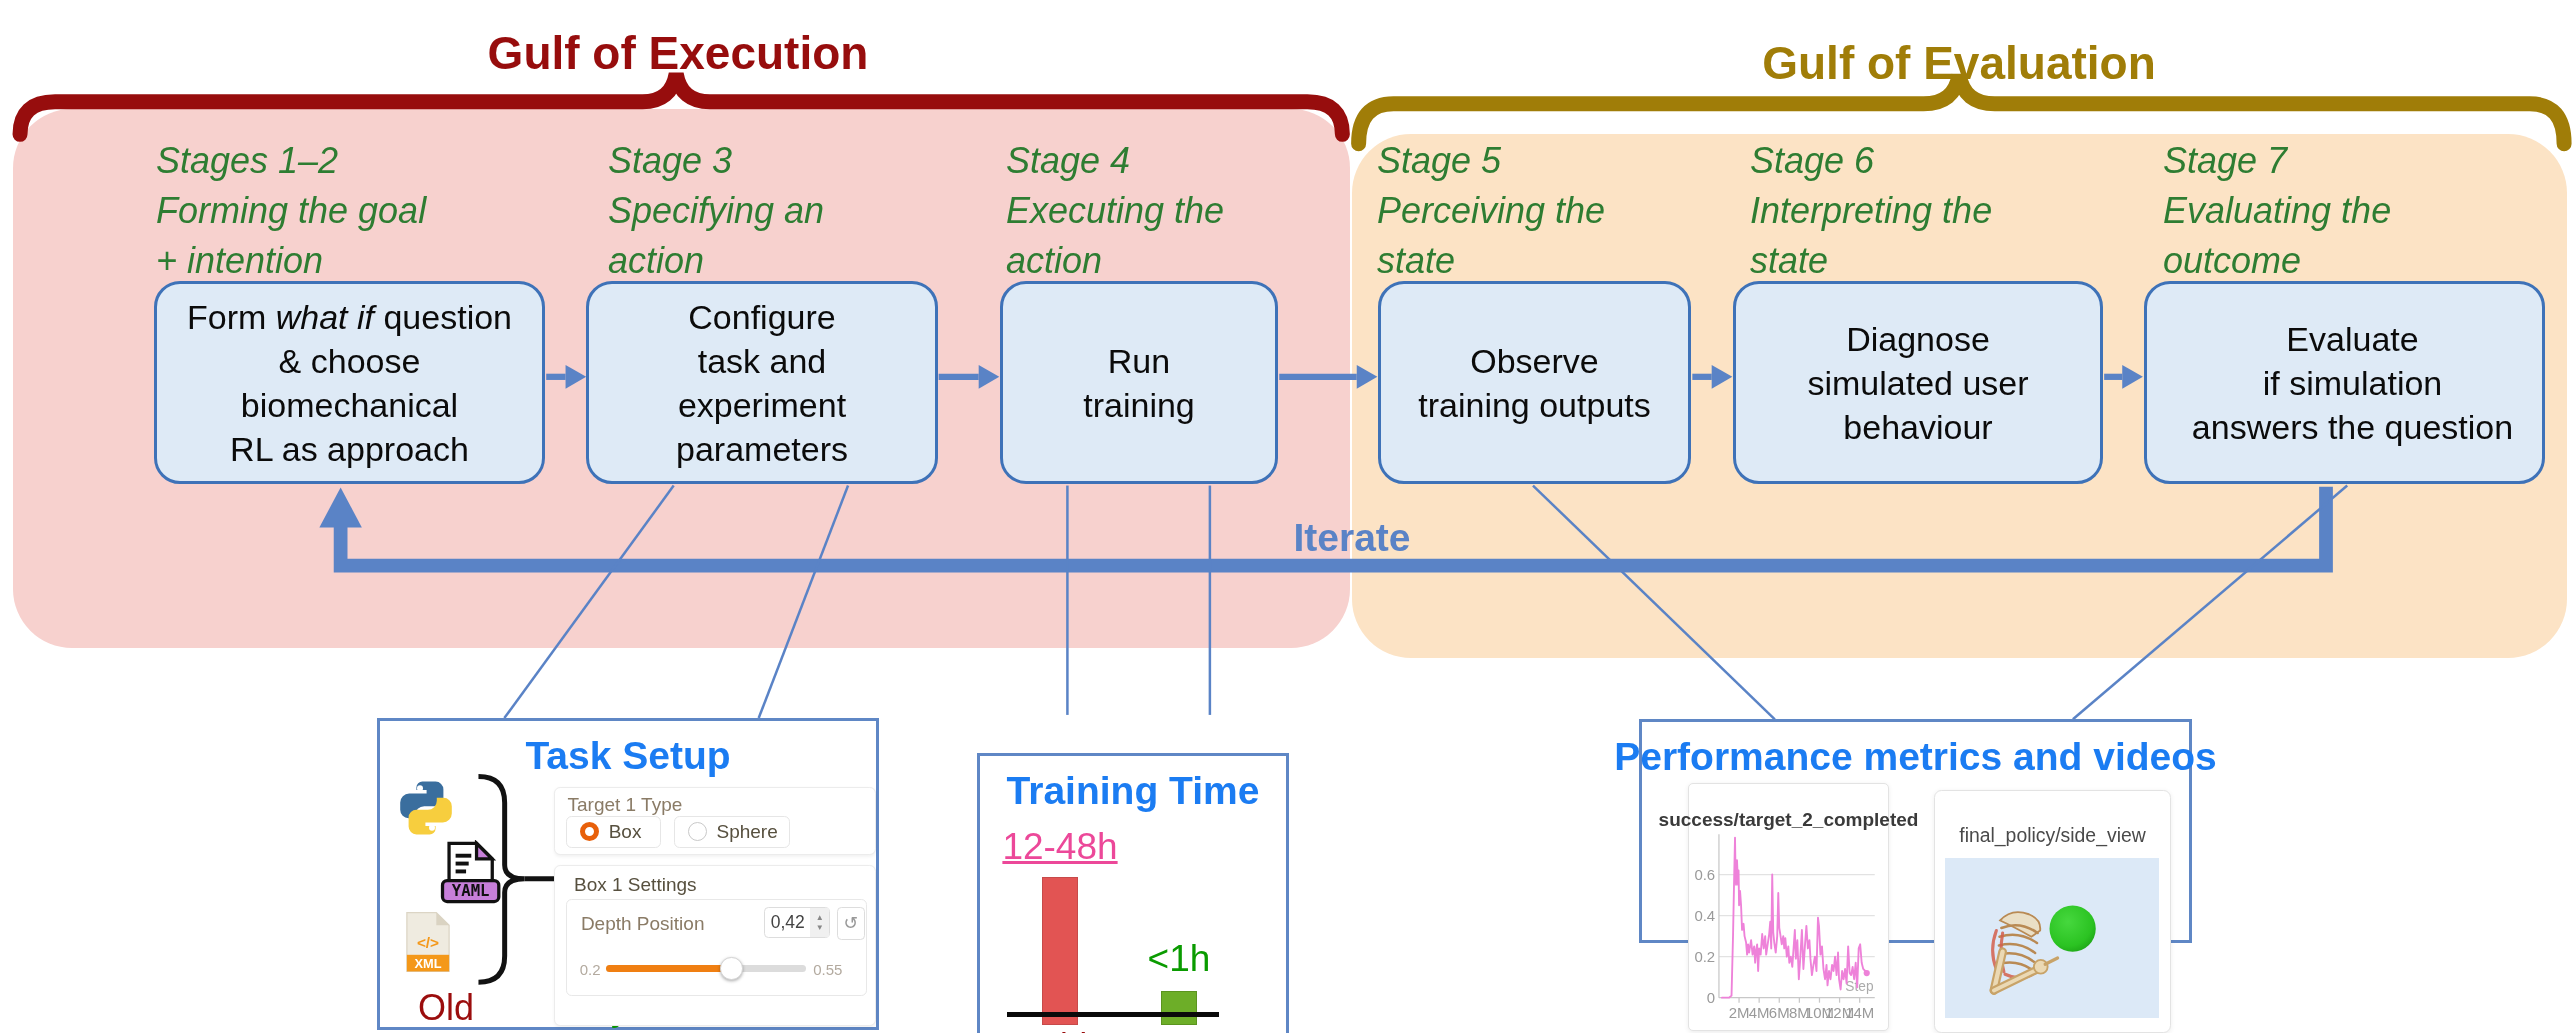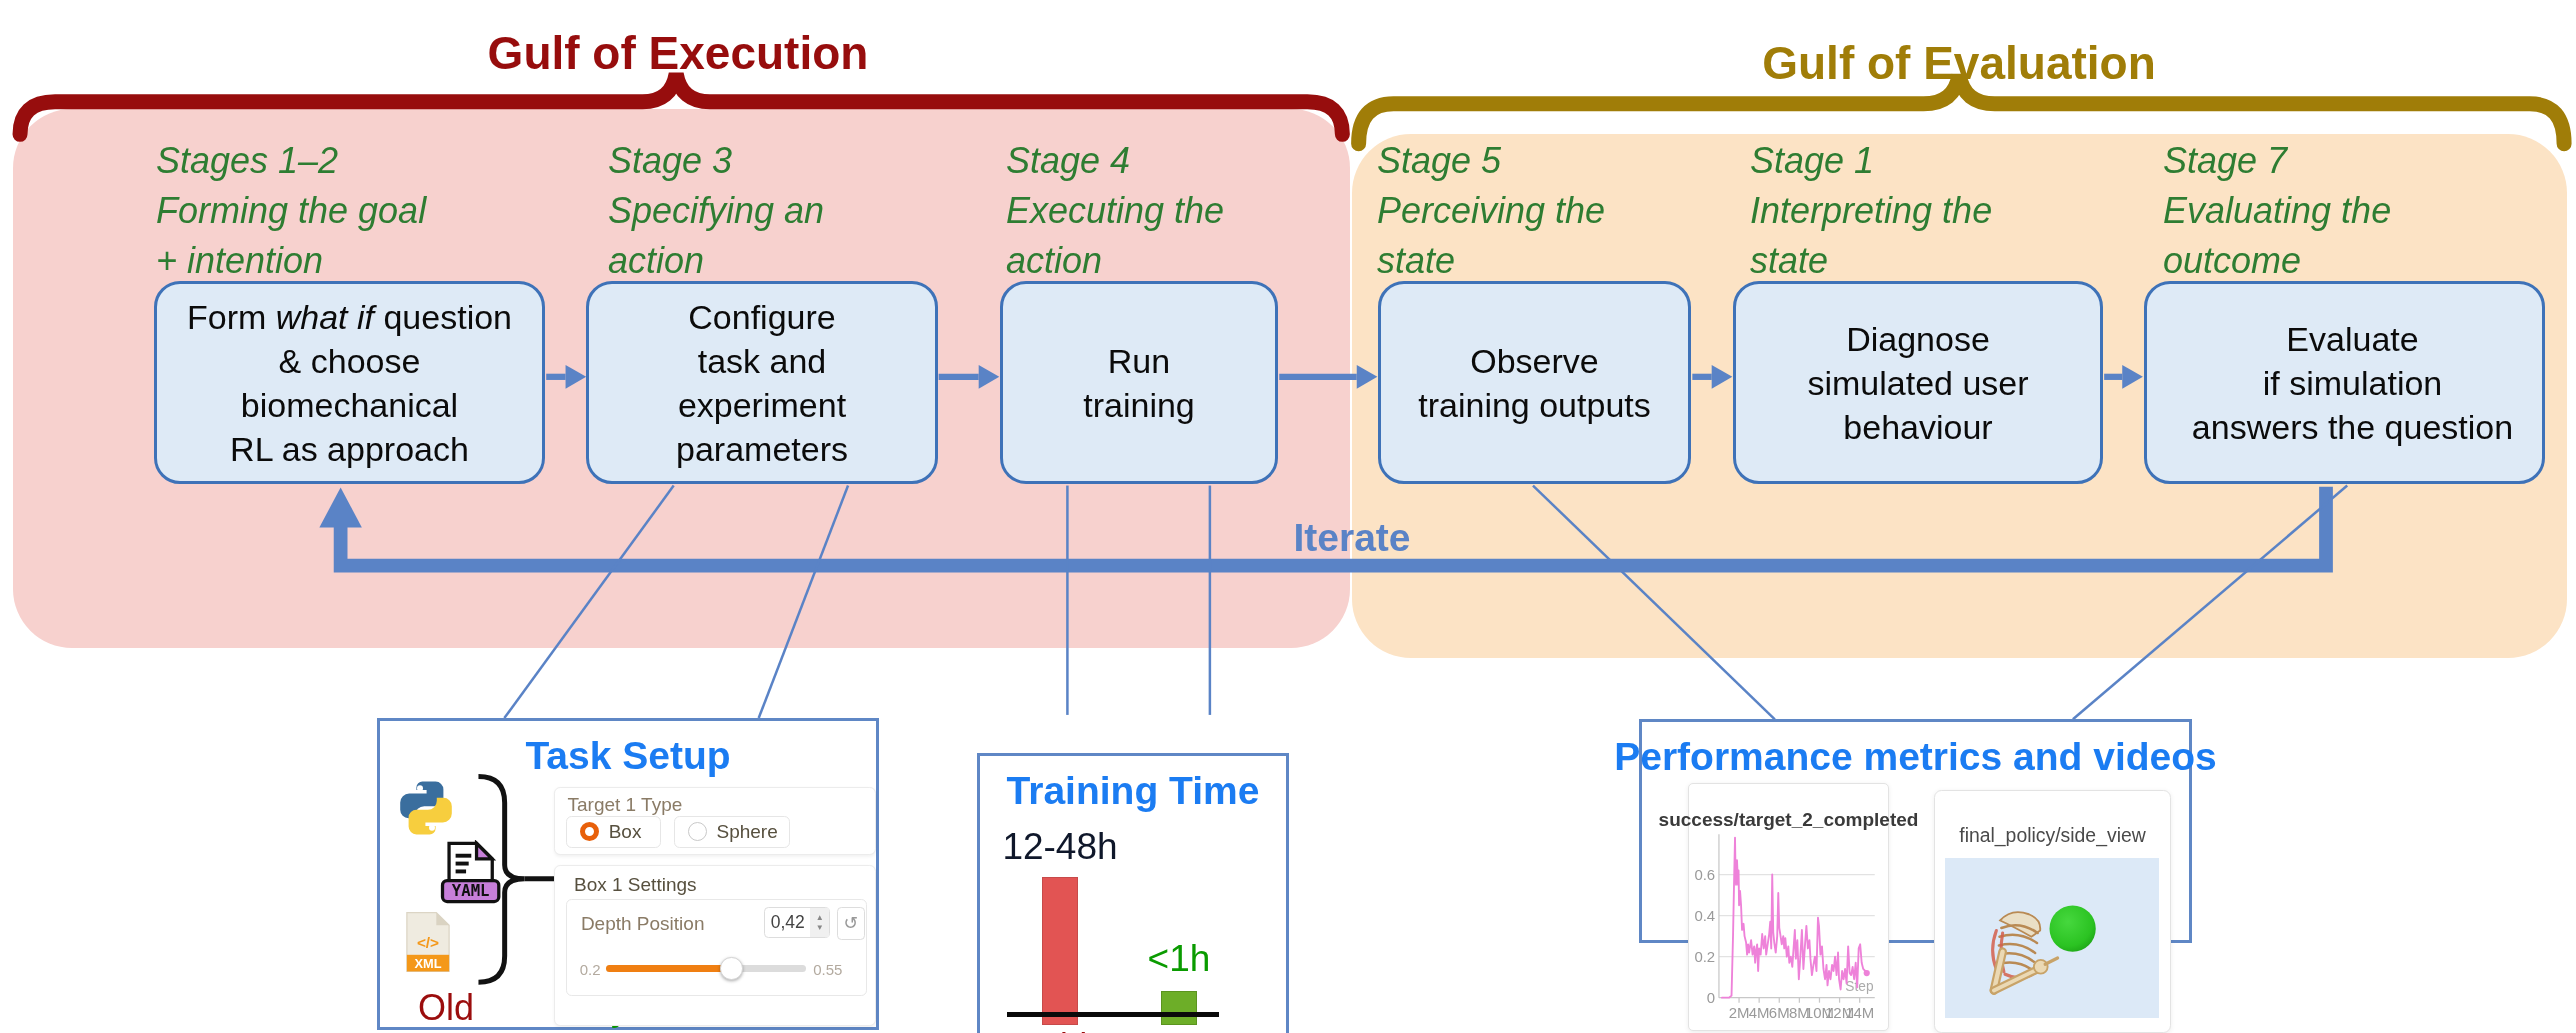--- a/index.html
+++ b/index.html
@@ -54,21 +54,21 @@
   .slider-minmax{font-size:15px;color:#B3AA9F;top:61px;}
   #slider-track{left:39px;top:65px;width:200px;height:7.5px;border-radius:3.7px;background:#DCDCDC;}
   #slider-fill{left:0;top:0;height:7.5px;border-radius:3.7px;background:#F07F12;}
   #slider-thumb{top:-7.5px;width:22.5px;height:22.5px;border-radius:50%;background:#fff;border:1.2px solid #D4D4D4;box-shadow:0 1.2px 3.1px rgba(0,0,0,.3);box-sizing:border-box;}
   
   #tt-baseline{left:27px;top:256px;width:212px;height:5px;background:#0a0a0a;}
   .tt-bar{bottom:57px;width:36px;box-sizing:border-box;}
   #bar-old{left:62px;background:#E25453;border:1.2px solid #C74A4A;}
   #bar-new{left:181px;background:#6DAE28;border:1.2px solid #5B941F;}
   .tt-vallabel{transform:translateX(-50%);font-size:37px;white-space:nowrap;}
-  #tt-val-old{left:80px;top:70px;color:#0f172a;}
+  #tt-val-old{left:80px;top:70px;color:#ec4899;text-decoration:underline;}
   #tt-val-new{left:199px;top:182px;color:#0A9B00;}
   .tt-catlabel{transform:translateX(-50%);font-size:35px;top:270px;white-space:nowrap;}
   #tt-cat-old{left:80px;color:#9B0D0D;}
   #tt-cat-new{left:199px;color:#0A9B00;}
   
   .perf-card{background:#fff;border:1.2px solid #E3E3E3;border-radius:5px;box-shadow:0 1.9px 5px rgba(0,0,0,.07);}
   #metric-card{left:46px;top:61px;width:199px;height:246px;}
   #metric-title{left:50%;transform:translateX(-50%);top:25px;font-weight:bold;font-size:19px;color:#3A3A3A;white-space:nowrap;}
   #video-card{left:292px;top:68px;width:235px;height:241px;border-radius:7.5px;}
   #video-title{left:50%;transform:translateX(-50%);top:32.5px;font-size:19.4px;color:#4A4A4A;white-space:nowrap;}
@@ -130,21 +130,21 @@
   <span>Stage 4</span>
   <span>Executing the</span>
   <span>action</span>
 </div>
 <div class="abs stage-label" id="sl3">
   <span>Stage 5</span>
   <span>Perceiving the</span>
   <span>state</span>
 </div>
 <div class="abs stage-label" id="sl4">
-  <span>Stage 1</span>
+  <span>Stage 6</span>
   <span>Interpreting the</span>
   <span>state</span>
 </div>
 <div class="abs stage-label" id="sl5">
   <span>Stage 7</span>
   <span>Evaluating the</span>
   <span>outcome</span>
 </div>
 
 <div class="abs flow-box" id="b0">

